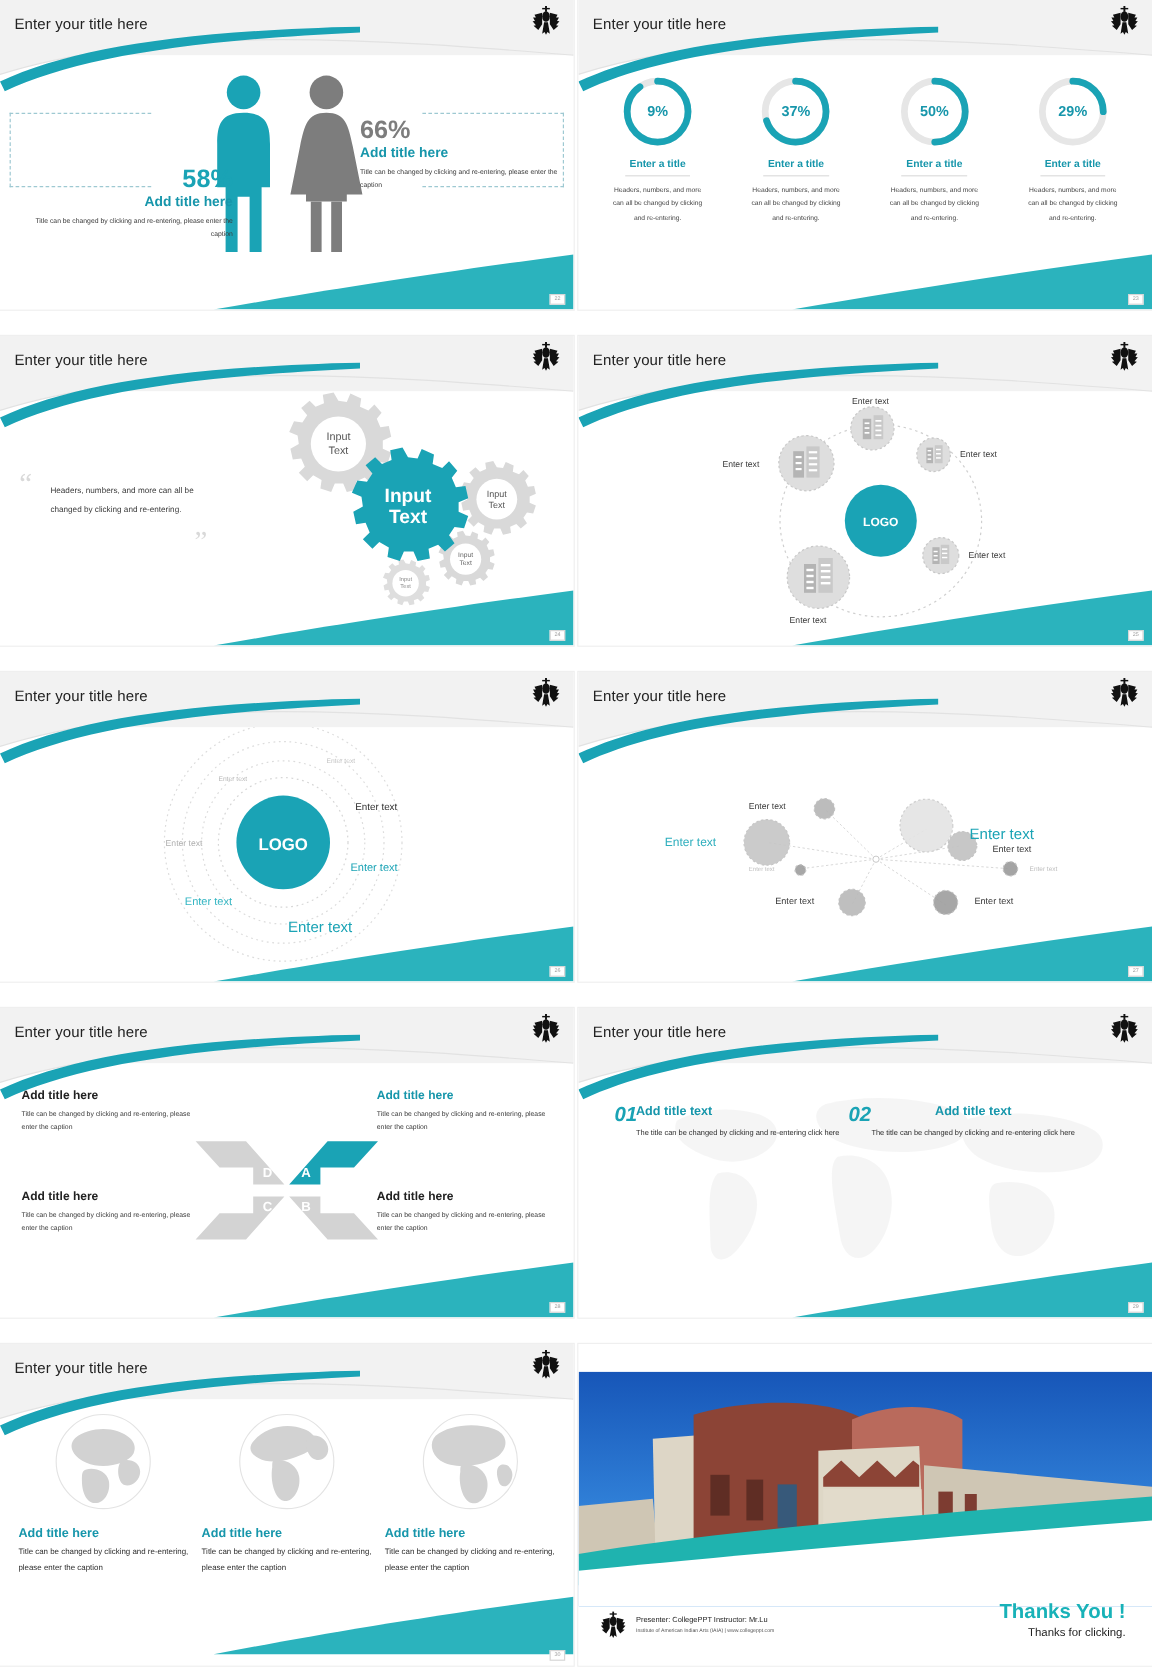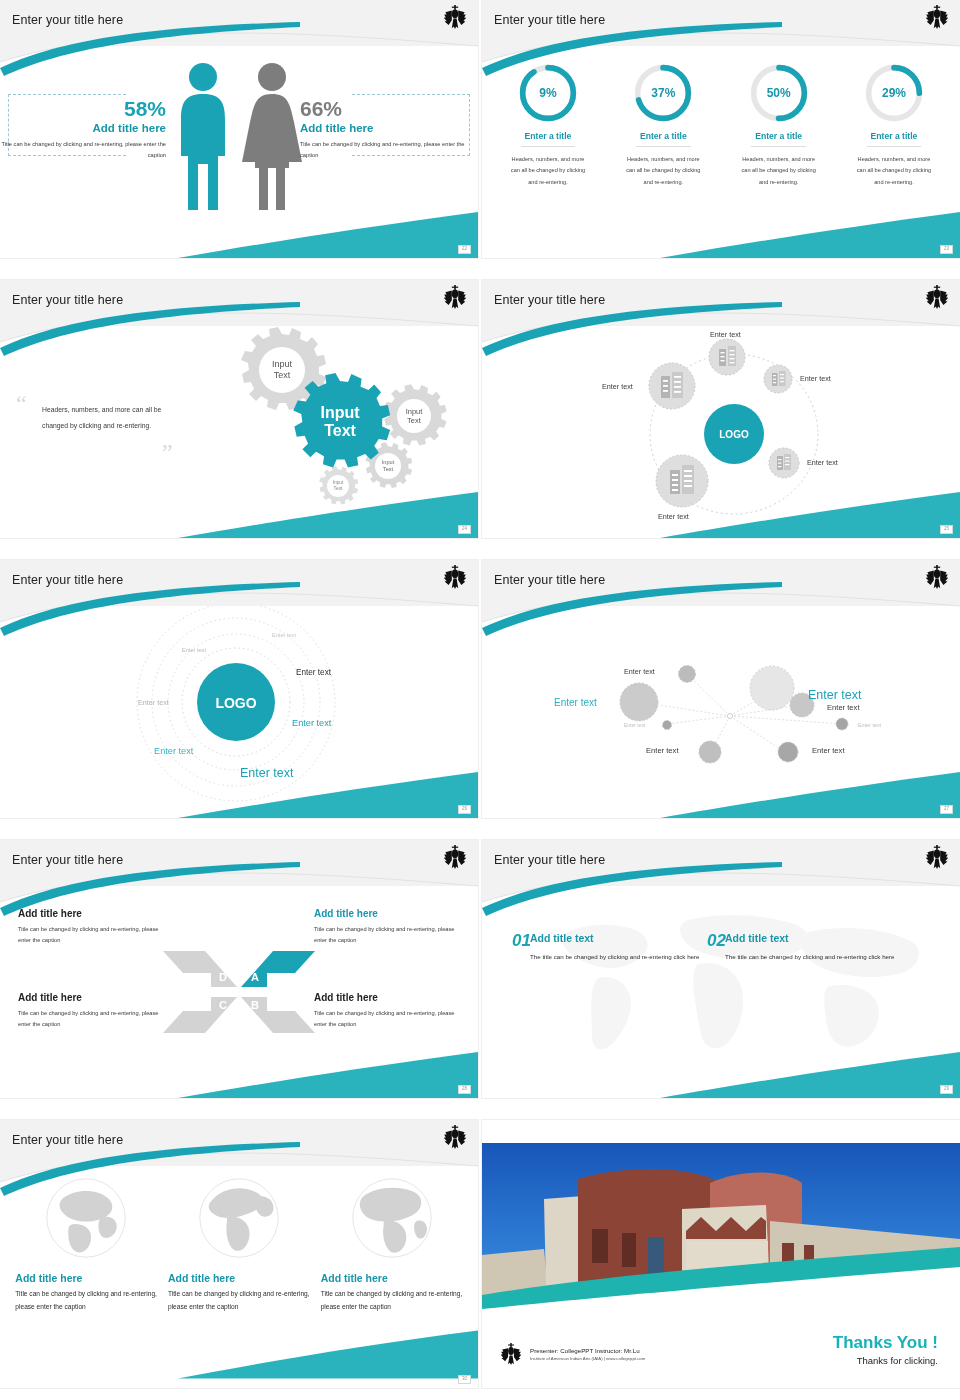--- a/index.html
+++ b/index.html
@@ -45,21 +45,21 @@
   }
   .swoosh-top, .swoosh-bot { position:absolute; z-index:3; pointer-events:none;}
   .swoosh-top { left:0; top:22px; width:300px; height:60px;}
   .swoosh-bot { right:0; bottom:0; width:300px; height:60px;}
 
   .body { position:absolute; left:0; top:46px; width:100%; bottom:0; z-index:4;}
 
   
   .s1-wrap { position:absolute; inset:0; }
   .s1-col { position:absolute; top:52px; width:166px; }
-  .s1-left  { left:0;  text-align:right; }
+  .s1-left  { left:28px;  text-align:right;margin-top:41px; }
   .s1-right { right:12px; text-align:left; }
   .s1-pct { font-size:21px; font-weight:bold; line-height:1.05; }
   .s1-pct.teal { color:#1aa3b5; }
   .s1-pct.grey { color:#7d7d7d; }
   .s1-h { font-size:11.5px; font-weight:bold; color:#1796ab; margin-top:2px;}
   .s1-p { font-size:5.7px; color:#3a3a3a; line-height:1.85; margin-top:5px;}
   .s1-brk { position:absolute; top:48px; width:118px; height:62px; border:1px dashed #9ec9d2; }
   .s1-brk.l { left:8px; border-right:none; }
   .s1-brk.r { right:8px; border-left:none; }
   .s1-figs { position:absolute; left:0; right:0; top:14px; height:160px;
@@ -97,21 +97,21 @@
   
   .s7-q { position:absolute; width:146px; }
   .s7-h { font-size:10px; font-weight:bold; }
   .s7-h.dark { color:#222; }
   .s7-h.teal { color:#1796ab; }
   .s7-p { font-size:5.7px; color:#3a3a3a; line-height:2.0; margin-top:5px;}
   .s7-mid { position:absolute; left:50%; top:50%; transform:translate(-50%,-50%); width:156px; height:122px;}
 
   
   .s8-map { position:absolute; left:30px; top:6px; width:420px; height:190px; opacity:.5;}
-  .s8-item { position:absolute; top:46px; }
+  .s8-item { position:absolute; top:34px; }
   .s8-num { font-size:17px; font-weight:bold; font-style:italic; color:#1aa3b5; line-height:1;
             position:absolute; left:0; top:0;}
   .s8-bd { margin-left:18px; }
   .s8-h { font-size:10.5px; font-weight:bold; color:#1796ab; }
   .s8-p { font-size:6.2px; color:#2d2d2d; line-height:2.1; margin-top:6px;}
 
   
   .s9-row { position:absolute; left:10px; right:10px; top:10px; display:flex; justify-content:space-around;}
   .s9-cell { width:142px; }
   .s9-globe { width:84px; height:84px; margin:0 auto; display:block;}
@@ -615,21 +615,21 @@
           <path d="M318,94 C340,90 362,98 366,114 C370,132 358,150 342,154 C326,158 316,146 314,128 C312,112 310,96 318,94 Z"></path>
         </g>
       </svg>
       <div class="s8-item" style="left:30px; width:190px;">
         <div class="s8-num">01</div>
         <div class="s8-bd">
           <div class="s8-h">Add title text</div>
           <div class="s8-p">The title can be changed by clicking and re-entering click here</div>
         </div>
       </div>
-      <div class="s8-item" style="left:225px; width:190px;">
+      <div class="s8-item" style="left:225px; width:190px;text-align:center;">
         <div class="s8-num">02</div>
         <div class="s8-bd">
           <div class="s8-h">Add title text</div>
           <div class="s8-p">The title can be changed by clicking and re-entering click here</div>
         </div>
       </div>
     </div>
     <div class="pagenum">29</div>
   </div>
 

